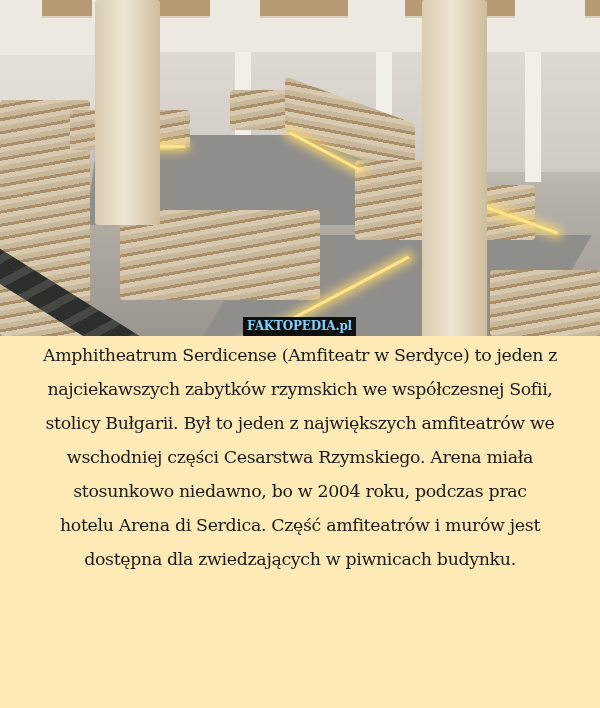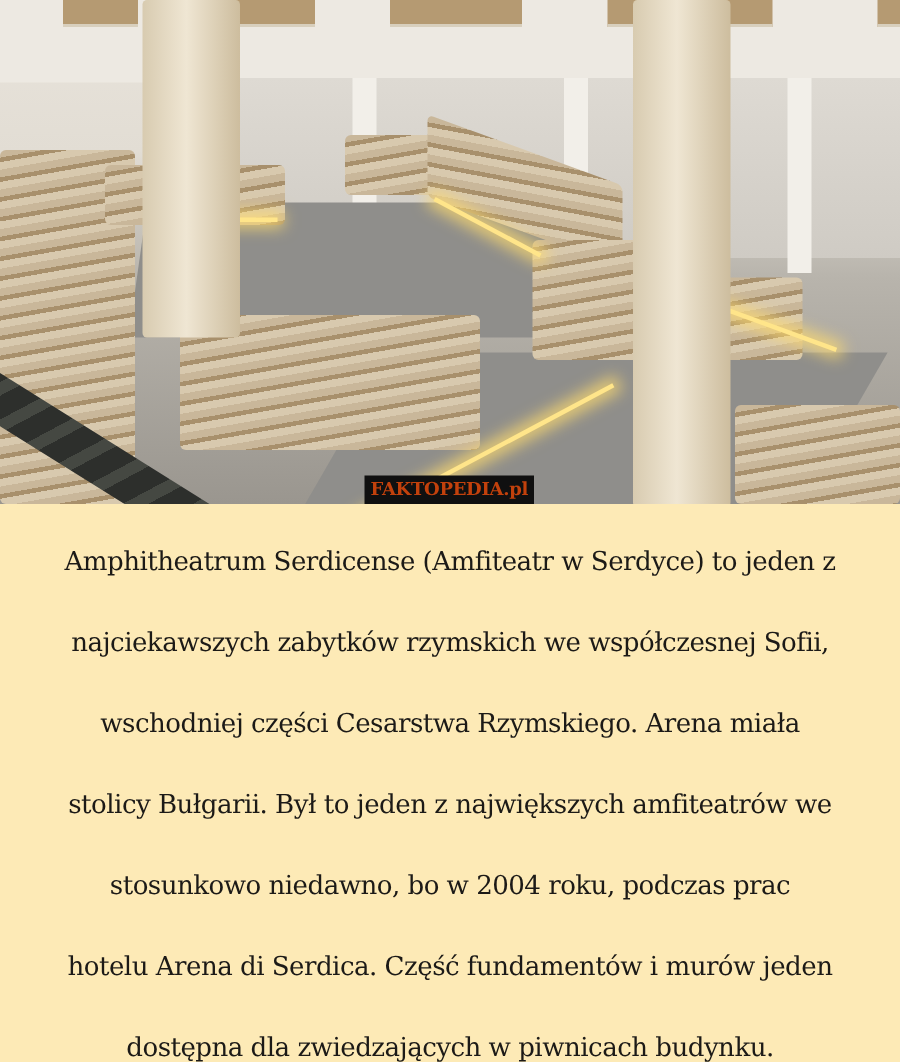--- a/index.html
+++ b/index.html
@@ -8,23 +8,23 @@
     background: linear-gradient(180deg, #e9e4dc 0%, #e2ddd4 30%, #b8b4ac 55%, #9a968f 100%); }
   .ceiling { position:absolute; left:0; top:0; width:600px; height:55px; background:#ede9e2; }
   .panel { position:absolute; top:0; height:16px; background:#b59a72; border-bottom:2px solid #d8cfbd; }
   .back-wall { position:absolute; left:130px; top:52px; width:470px; height:120px; background:linear-gradient(180deg,#dedad3,#cfcbc4); }
   .pillar-small { position:absolute; top:52px; width:16px; background:#f2efe9; }
   .floor { position:absolute; background:#8f8e8b; }
   .wall-stone { position:absolute; background: repeating-linear-gradient(170deg,#c9b79a 0 5px,#a8906c 5px 8px,#d8c9ae 8px 13px); border-radius:4px; }
   .glow { position:absolute; background:#ffe58a; box-shadow:0 0 10px 4px rgba(255,220,110,.8); }
   .column { position:absolute; background: linear-gradient(90deg,#d8cbb0,#efe6d3 45%,#cdbd9e); border-radius:3px; }
   .railing { position:absolute; left:-30px; top:230px; width:320px; height:30px; background: repeating-linear-gradient(120deg,#2d2f2c 0 14px,#454842 14px 22px); transform:rotate(32deg); transform-origin:left top; border-radius:14px; }
-  .watermark { position:absolute; left:243px; top:317px; width:113px; height:19px; background:#101010; color:#c2410c; font-family:"DejaVu Serif", serif; font-weight:bold; font-size:12px; line-height:19px; text-align:center; letter-spacing:-0.2px; }
+  .watermark { position:absolute; left:243px; top:317px; width:113px; height:19px; background:#101010; color:#7dd3fc; font-family:"DejaVu Serif", serif; font-weight:bold; font-size:12px; line-height:19px; text-align:center; letter-spacing:-0.2px; }
   .caption { position:absolute; left:0; top:338px; width:600px; padding:0 8px; box-sizing:border-box; text-align:center; color:#1c1a17; font-family:"DejaVu Serif", serif; font-size:17.4px; line-height:34px; letter-spacing:-0.35px; }
-  .caption-line { display:block; white-space:nowrap;margin-top:20px; }
+  .caption-line { display:block; white-space:nowrap; }
 </style>
 </head>
 <body>
 
 <div class="photo">
   <div class="ceiling"></div>
   <div class="panel" style="left:42px;width:50px"></div>
   <div class="panel" style="left:140px;width:70px"></div>
   <div class="panel" style="left:260px;width:88px"></div>
   <div class="panel" style="left:405px;width:110px"></div>
@@ -55,18 +55,18 @@
   <div class="column" style="left:422px;top:0;width:65px;height:338px"></div>
 
   <div class="railing"></div>
 
   <div class="watermark">FAKTOPEDIA.pl</div>
 </div>
 
 <div class="caption">
   <span class="caption-line">Amphitheatrum Serdicense (Amfiteatr w Serdyce) to jeden z</span>
   <span class="caption-line">najciekawszych zabytków rzymskich we współczesnej Sofii,</span>
+  <span class="caption-line">stolicy Bułgarii. Był to jeden z największych amfiteatrów we</span>
   <span class="caption-line">wschodniej części Cesarstwa Rzymskiego. Arena miała</span>
-  <span class="caption-line">stolicy Bułgarii. Był to jeden z największych amfiteatrów we</span>
   <span class="caption-line">stosunkowo niedawno, bo w 2004 roku, podczas prac</span>
-  <span class="caption-line">hotelu Arena di Serdica. Część fundamentów i murów jeden</span>
+  <span class="caption-line">hotelu Arena di Serdica. Część amfiteatrów i murów jest</span>
   <span class="caption-line">dostępna dla zwiedzających w piwnicach budynku.</span>
 </div>
 
 </body></html>

